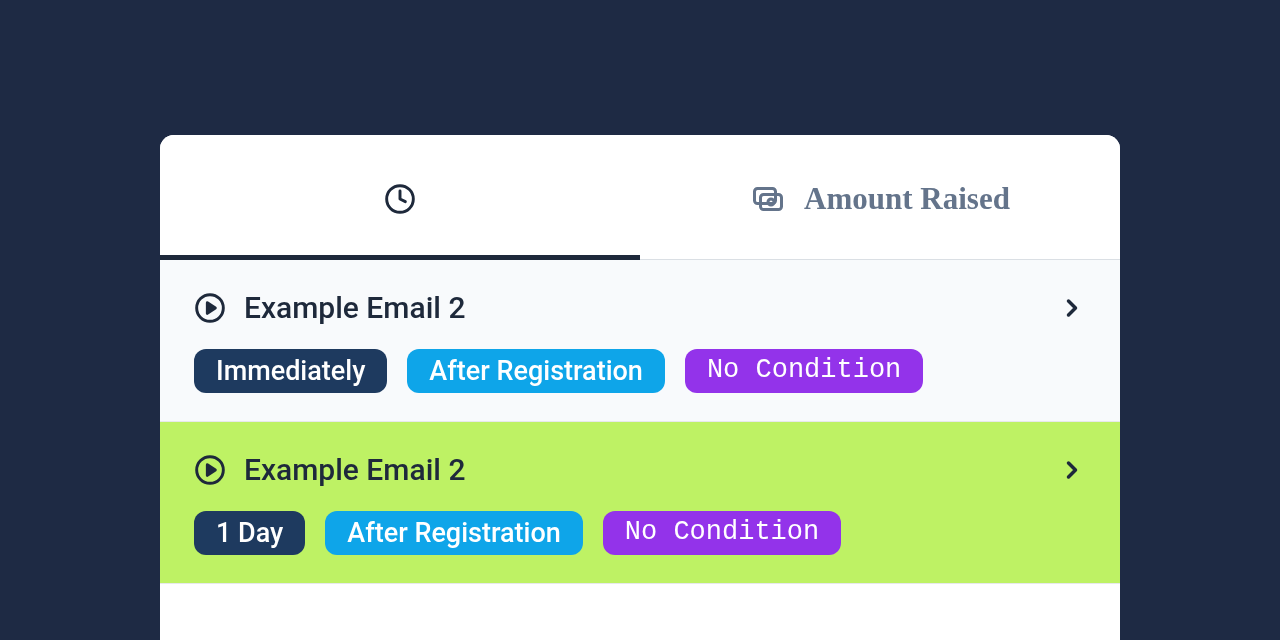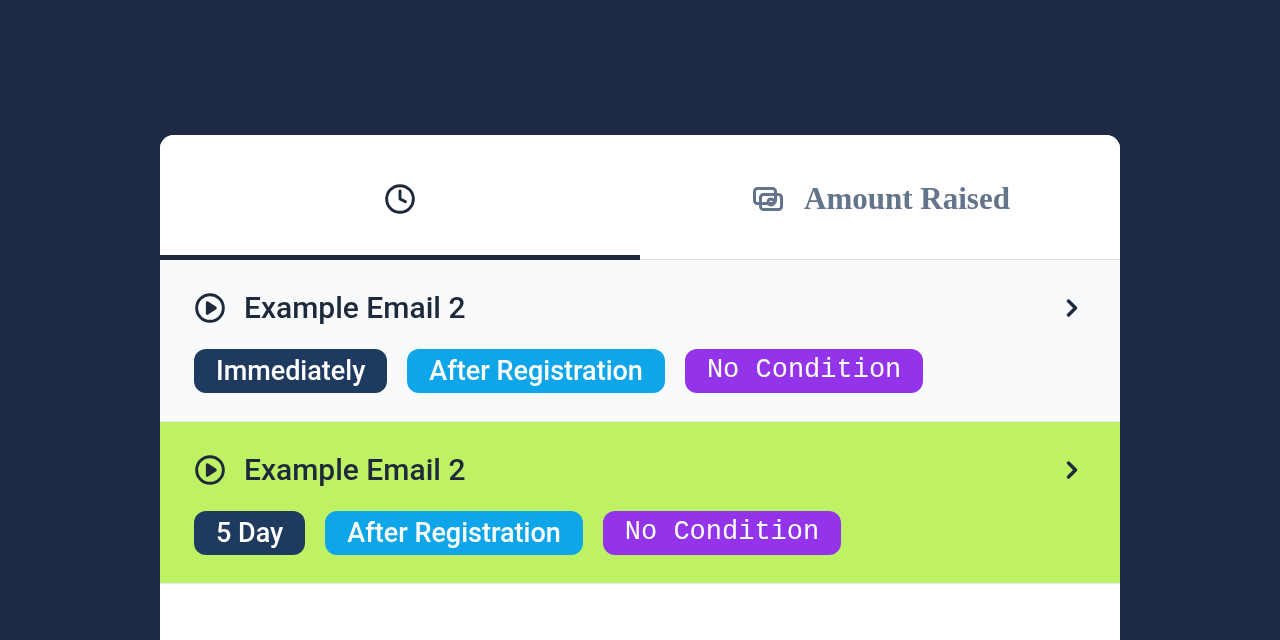--- a/index.html
+++ b/index.html
@@ -199,21 +199,21 @@
           </svg>
         </span>
         <span class="email-title">Example Email 2</span>
         <span class="chevron">
           <svg width="28" height="28" viewBox="0 0 24 24" fill="none" stroke="#1e293b" stroke-width="3" stroke-linecap="round" stroke-linejoin="round">
             <polyline points="9 18 15 12 9 6"></polyline>
           </svg>
         </span>
       </div>
       <div class="badges">
-        <span class="badge badge-navy">5 Day</span>
+        <span class="badge badge-navy">1 Day</span>
         <span class="badge badge-blue">After Registration</span>
         <span class="badge badge-purple">No Condition</span>
       </div>
     </div>
 
   </div>
 
 </div>
 
 </body></html>

